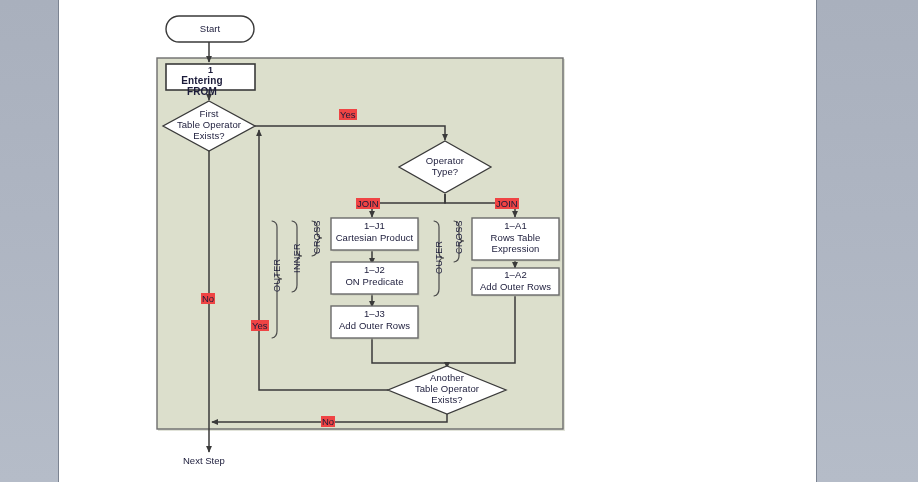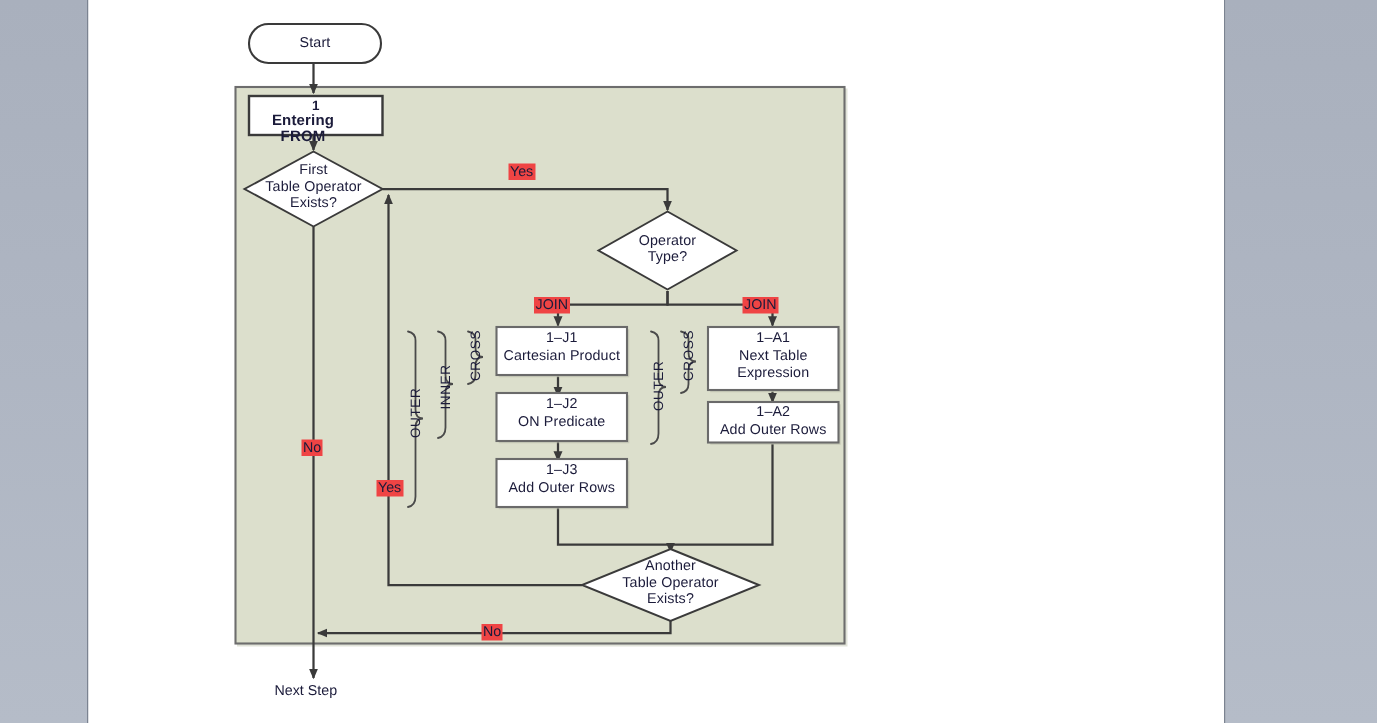--- a/index.html
+++ b/index.html
@@ -232,21 +232,21 @@
       <div class="node-text" style="left:272px; top:220px; width:87px;">1–J1</div>
       <div class="node-text" style="left:270px; top:232px; width:91px;">Cartesian Product</div>
 
       <div class="node-text" style="left:272px; top:264px; width:87px;">1–J2</div>
       <div class="node-text" style="left:272px; top:276px; width:87px;">ON Predicate</div>
 
       <div class="node-text" style="left:272px; top:308px; width:87px;">1–J3</div>
       <div class="node-text" style="left:272px; top:320px; width:87px;">Add Outer Rows</div>
 
       <div class="node-text" style="left:413px; top:220px; width:87px;">1–A1</div>
-      <div class="node-text" style="left:413px; top:232px; width:87px;">Next Table
+      <div class="node-text" style="left:413px; top:232px; width:87px;">Rows Table
 Expression</div>
 
       <div class="node-text" style="left:413px; top:269px; width:87px;">1–A2</div>
       <div class="node-text" style="left:413px; top:281px; width:87px;">Add Outer Rows</div>
 
       <div class="edge-label" style="left:280px; top:109px;">Yes</div>
       <div class="edge-label" style="left:142px; top:293px;">No</div>
       <div class="edge-label" style="left:192px; top:320px;">Yes</div>
       <div class="edge-label" style="left:262px; top:416px;">No</div>
 

